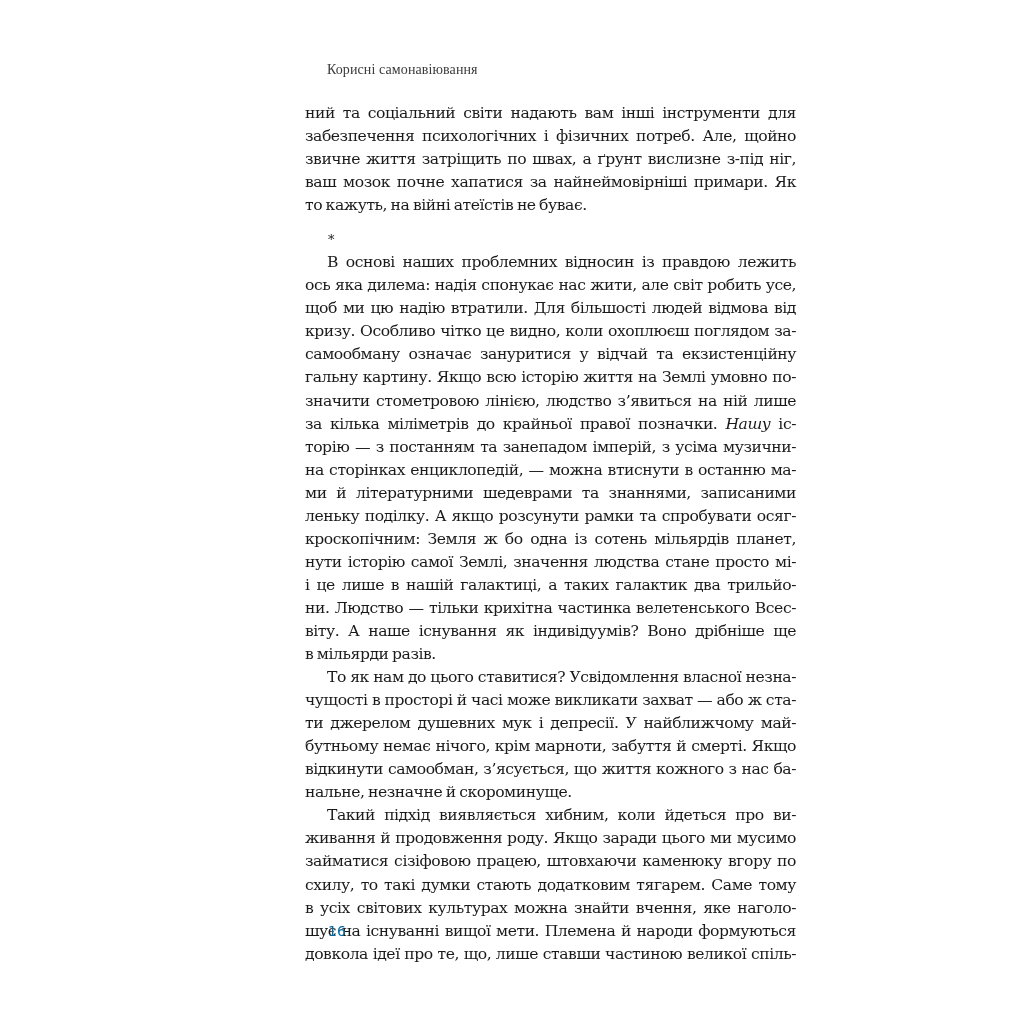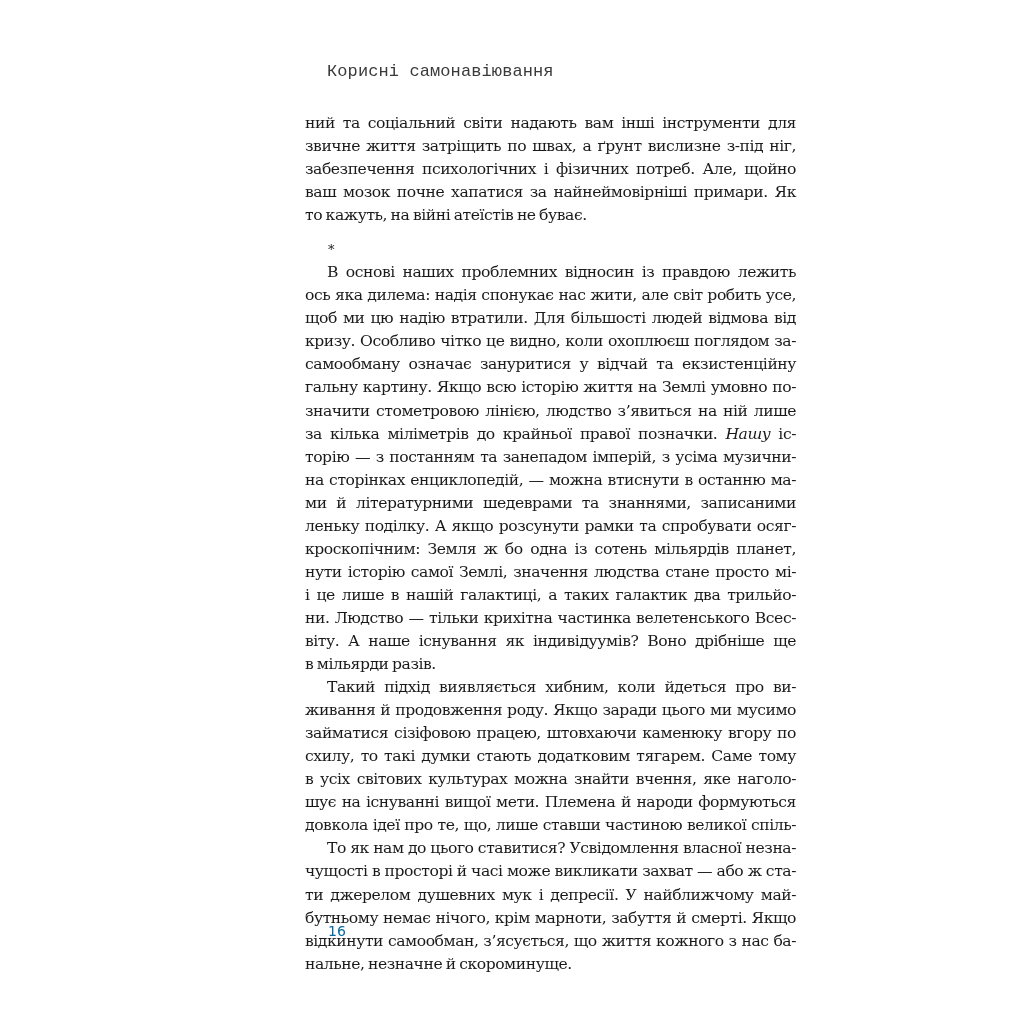--- a/index.html
+++ b/index.html
@@ -1,24 +1,24 @@
 <!DOCTYPE html>
 <html><head>
   <meta charset="utf-8">
   <style>
     html, body { margin: 0; padding: 0; background: #ffffff; }
     body { width: 1024px; height: 1024px; position: relative; overflow: hidden; }
     .page { position: absolute; left: 0; top: 0; width: 1024px; height: 1024px; background: #ffffff; }
     .running-head {
       position: absolute; left: 327px; top: 62px;
-      font-family: Liberation Mono, monospace; font-size: 17px; color: #3a3a3a;
+      font-family: Liberation Serif, serif; font-size: 14px; color: #3a3a3a;
       letter-spacing: 0.1px;
     }
     .body-text {
-      position: absolute; left: 305px; top: 112px; width: 491px;
+      position: absolute; left: 305px; top: 102px; width: 491px;
       font-family: "DejaVu Serif", serif; font-size: 15.6px; color: #1a1a1a;
       letter-spacing: -0.45px; word-spacing: -1px;
     }
     .line {
       display: block; height: 23.05px; line-height: 23.05px;
       text-align: justify; text-align-last: justify; white-space: nowrap; overflow: visible;
     }
     .line.last { text-align-last: left; }
     .line.indent { padding-left: 22px; }
     .asterisk-line { display: block; height: 46px; line-height: 46px; padding-left: 23px; font-size: 13px; }
@@ -31,22 +31,22 @@
 </head>
 <body>
 
 <div class="page">
   <div class="running-head">Корисні самонавіювання</div>
 
   <div class="body-text">
 
     <div>
       <span class="line">ний та соціальний світи надають вам інші інструменти для</span>
+      <span class="line">забезпечення психологічних і фізичних потреб. Але, щойно</span>
       <span class="line">звичне життя затріщить по швах, а ґрунт вислизне з-під ніг,</span>
-      <span class="line">забезпечення психологічних і фізичних потреб. Але, щойно</span>
       <span class="line">ваш мозок почне хапатися за найнеймовірніші примари. Як</span>
       <span class="line last">то кажуть, на війні атеїстів не буває.</span>
     </div>
 
     <span class="asterisk-line">*</span>
 
     <div style="margin-top:-12px;">
       <span class="line indent">В основі наших проблемних відносин із правдою лежить</span>
       <span class="line">ось яка дилема: надія спонукає нас жити, але світ робить усе,</span>
       <span class="line">щоб ми цю надію втратили. Для більшості людей відмова від</span>
@@ -61,33 +61,33 @@
       <span class="line">леньку поділку. А якщо розсунути рамки та спробувати осяг-</span>
       <span class="line">кроскопічним: Земля ж бо одна із сотень мільярдів планет,</span>
       <span class="line">нути історію самої Землі, значення людства стане просто мі-</span>
       <span class="line">і це лише в нашій галактиці, а таких галактик два трильйо-</span>
       <span class="line">ни. Людство — тільки крихітна частинка велетенського Всес-</span>
       <span class="line">віту. А наше існування як індивідуумів? Воно дрібніше ще</span>
       <span class="line last">в мільярди разів.</span>
     </div>
 
     <div>
+      <span class="line indent">То як нам до цього ставитися? Усвідомлення власної незна-</span>
+      <span class="line">чущості в просторі й часі може викликати захват — або ж ста-</span>
+      <span class="line">ти джерелом душевних мук і депресії. У найближчому май-</span>
+      <span class="line">бутньому немає нічого, крім марноти, забуття й смерті. Якщо</span>
+      <span class="line">відкинути самообман, з’ясується, що життя кожного з нас ба-</span>
+      <span class="line last">нальне, незначне й скороминуще.</span>
+    </div>
+
+    <div>
       <span class="line indent">Такий підхід виявляється хибним, коли йдеться про ви-</span>
       <span class="line">живання й продовження роду. Якщо заради цього ми мусимо</span>
       <span class="line">займатися сізіфовою працею, штовхаючи каменюку вгору по</span>
       <span class="line">схилу, то такі думки стають додатковим тягарем. Саме тому</span>
       <span class="line">в усіх світових культурах можна знайти вчення, яке наголо-</span>
       <span class="line">шує на існуванні вищої мети. Племена й народи формуються</span>
       <span class="line">довкола ідеї про те, що, лише ставши частиною великої спіль-</span>
     </div>
-
-    <div>
-      <span class="line indent">То як нам до цього ставитися? Усвідомлення власної незна-</span>
-      <span class="line">чущості в просторі й часі може викликати захват — або ж ста-</span>
-      <span class="line">ти джерелом душевних мук і депресії. У найближчому май-</span>
-      <span class="line">бутньому немає нічого, крім марноти, забуття й смерті. Якщо</span>
-      <span class="line">відкинути самообман, з’ясується, що життя кожного з нас ба-</span>
-      <span class="line last">нальне, незначне й скороминуще.</span>
-    </div>
   </div>
 
   <div class="page-number">16</div>
 </div>
 
 </body></html>

